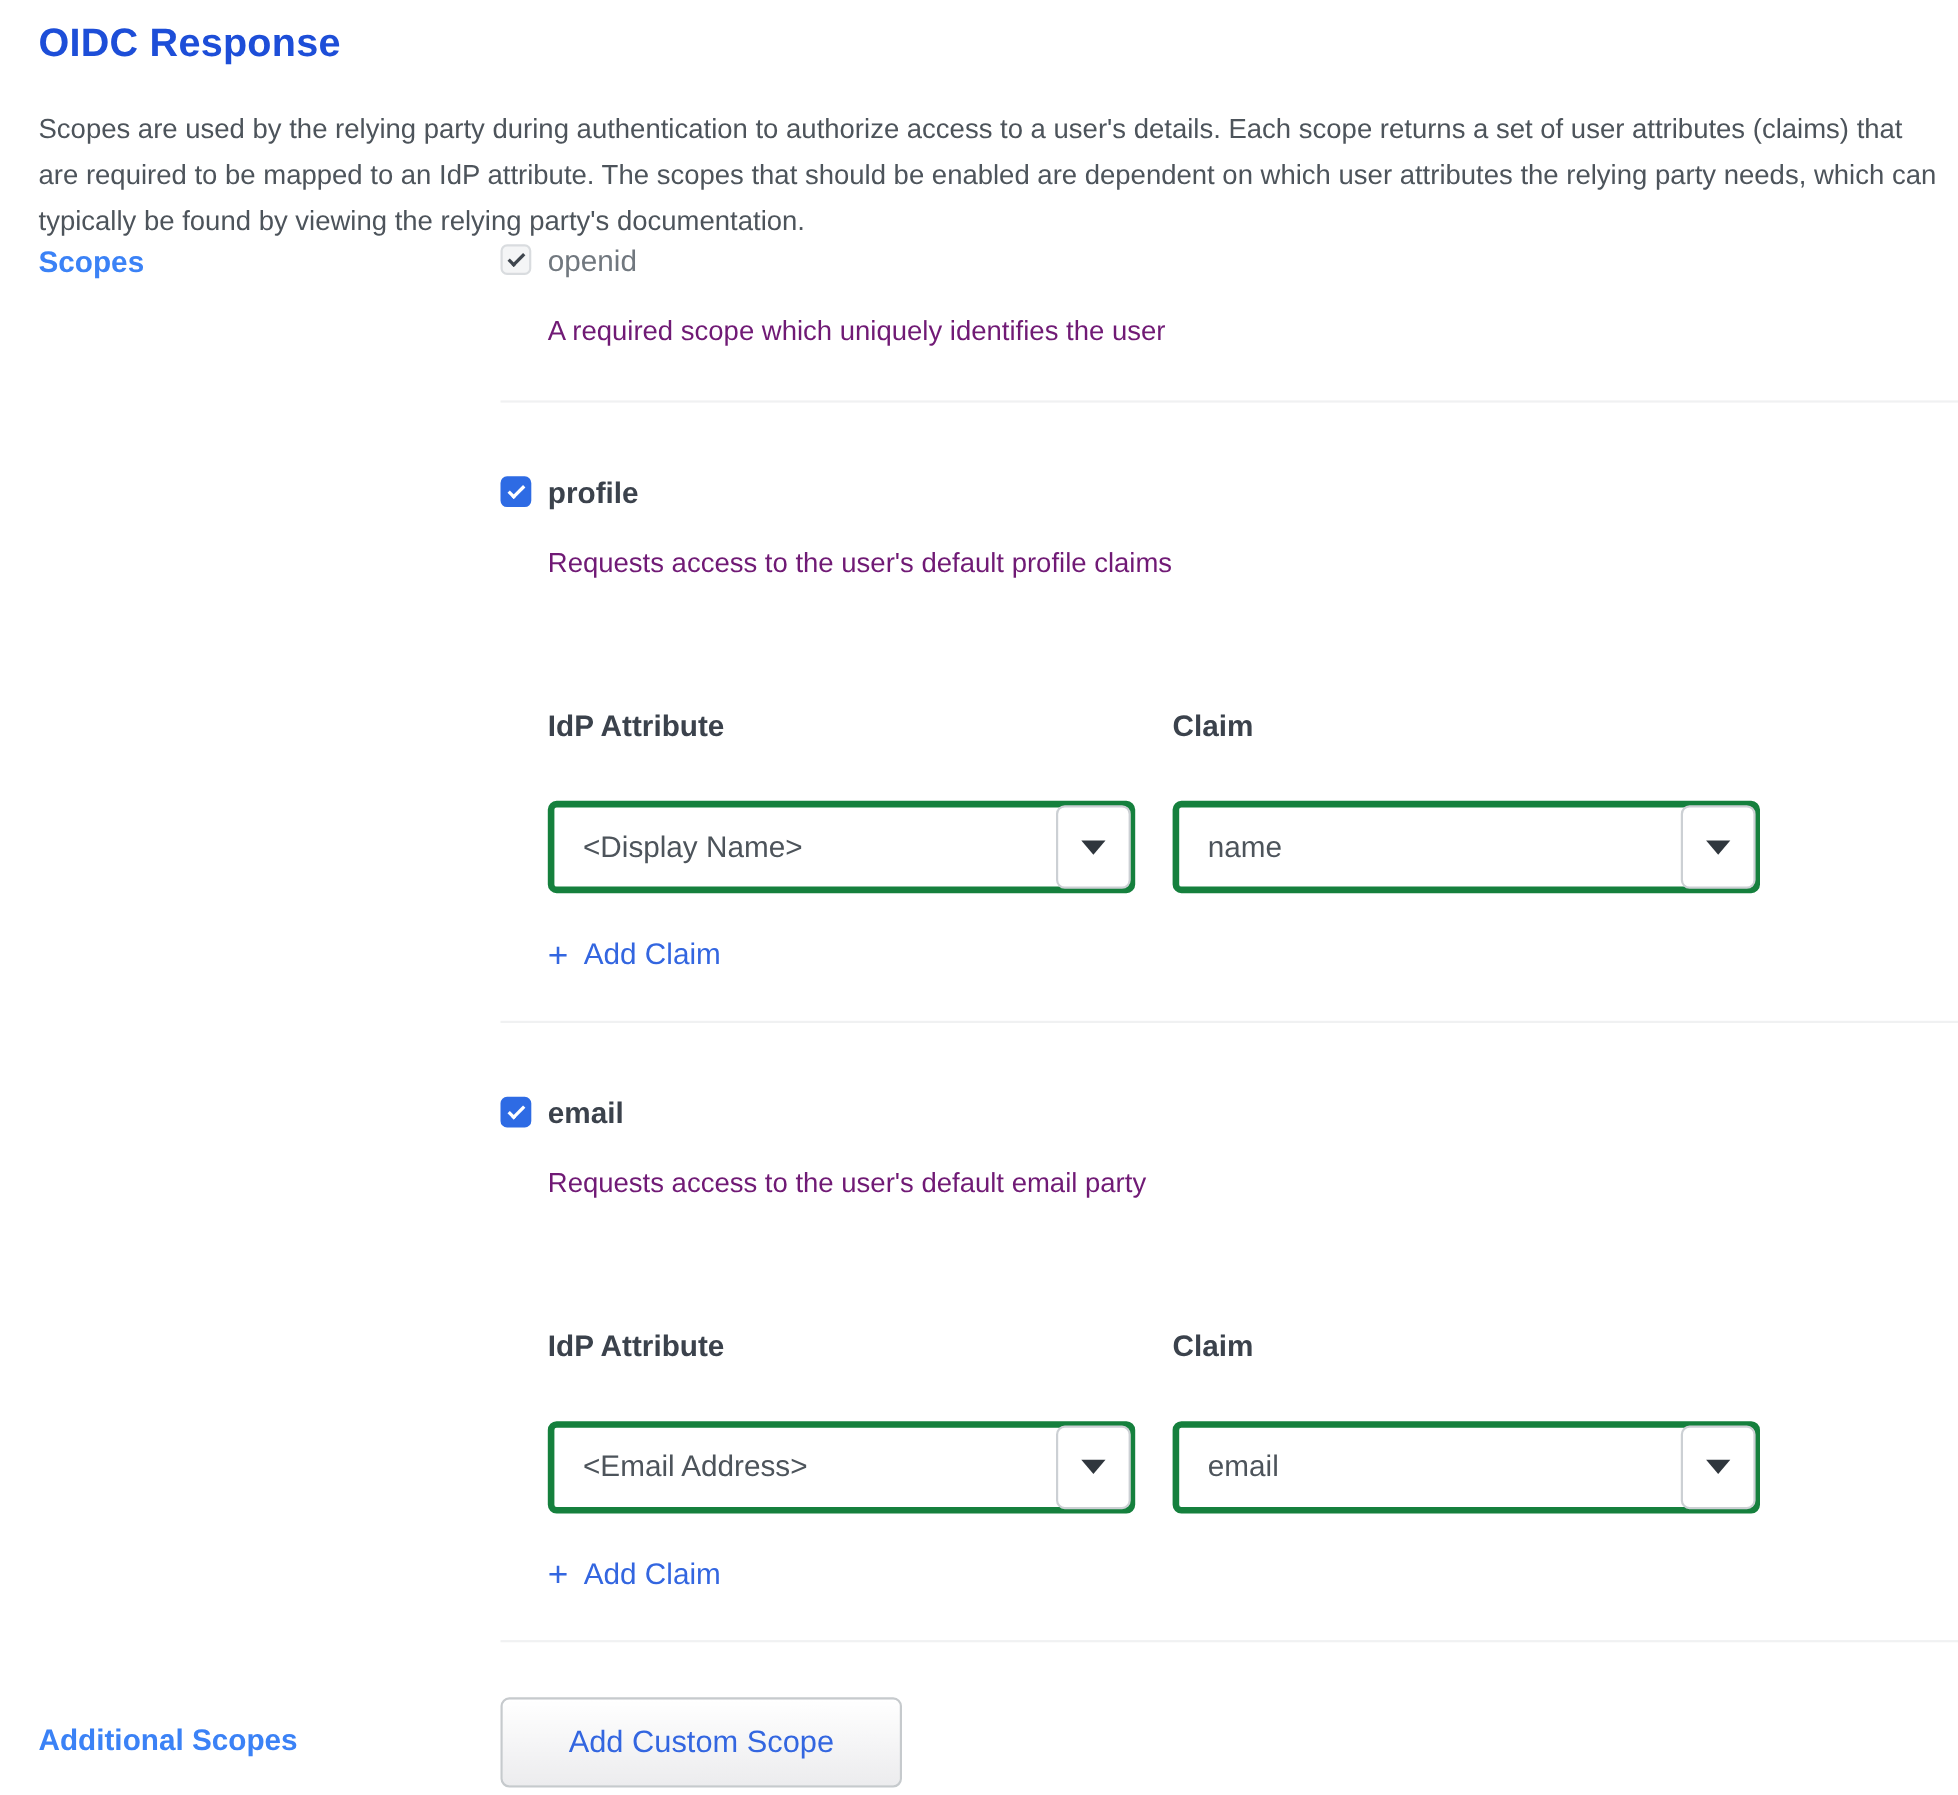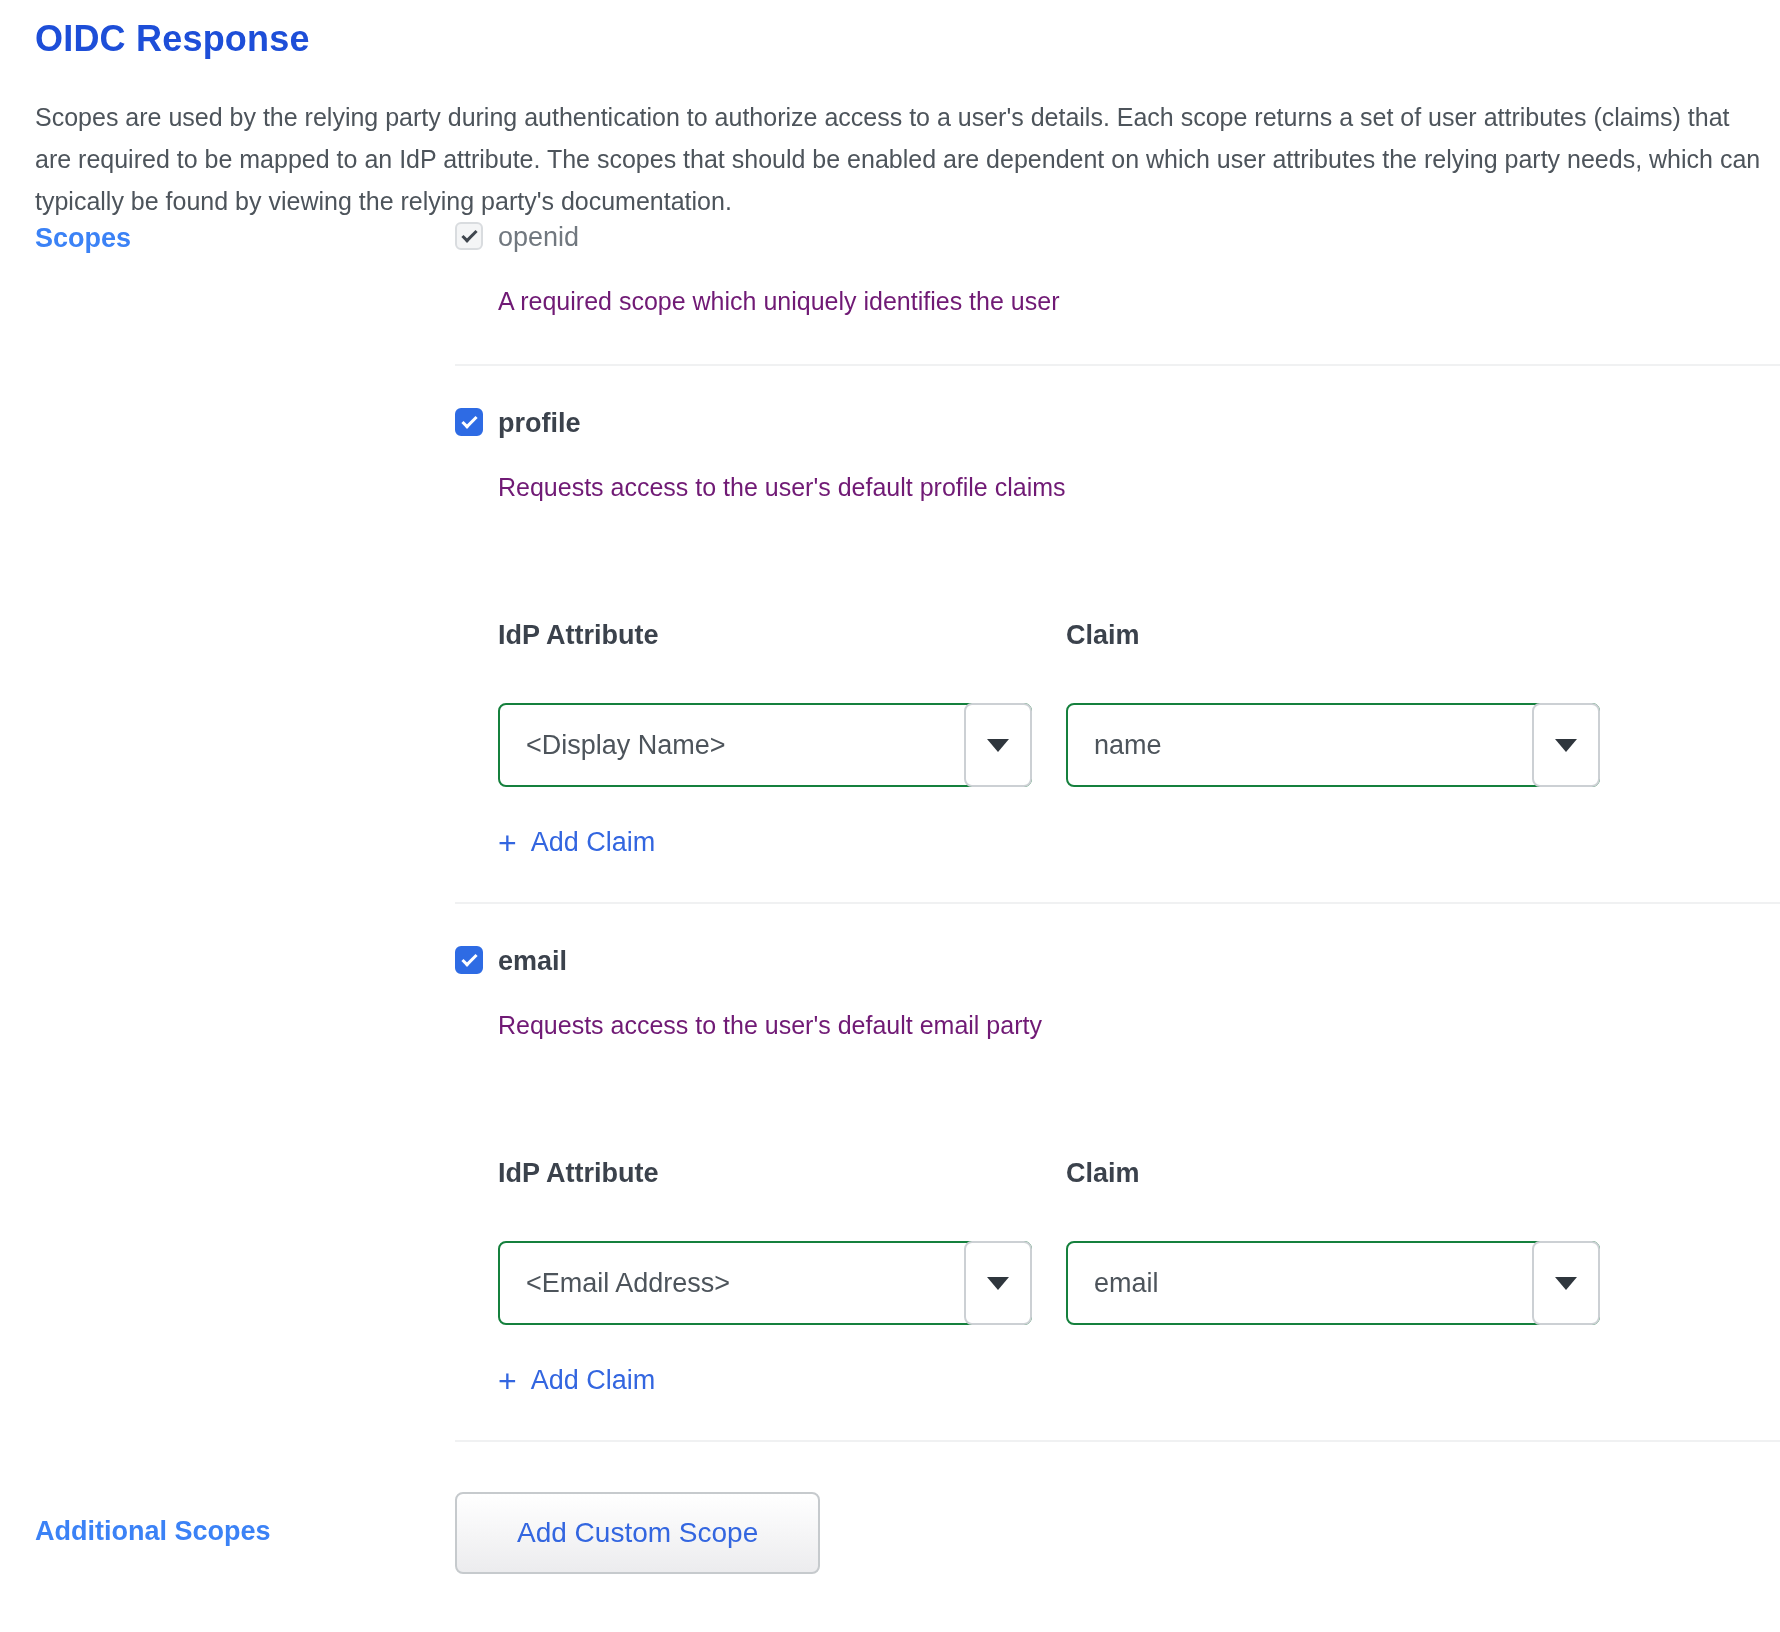--- a/index.html
+++ b/index.html
@@ -79,21 +79,21 @@
     width: 534px;
     font-size: 27px;
     font-weight: 700;
     color: #3b424c;
   }
   .claims-row { display: flex; gap: 34px; margin-top: 52px; }
 
   .select-control {
     width: 534px; height: 84px;
     background: #ffffff;
-    border: 2px solid #15803d;
+    border: 6px solid #15803d;
     border-radius: 8px;
     display: flex; align-items: stretch;
     cursor: pointer;
   }
   .select-value {
     flex: 1;
     display: flex; align-items: center;
     padding-left: 26px;
     font-size: 27px;
     color: #4d545b;
@@ -124,21 +124,21 @@
     text-decoration: none;
   }
   .plus-glyph { font-size: 32px; font-weight: 400; line-height: 26px; }
 
   .divider {
     height: 2px;
     background: #f0f1f2;
     margin-top: 44px;
   }
   .divider.first { margin-top: 48px; }
-  .scope-block.follow { padding-top: 42px; }
+  .scope-block.follow { padding-top: 67px; }
 
   .additional-row { margin-top: 50px; }
   .additional-row .row-label { padding-top: 24px; }
   .btn-secondary {
     display: inline-block;
     padding: 0 60px;
     height: 82px;
     line-height: 78px;
     font-family: "Liberation Sans", "DejaVu Sans", sans-serif;
     font-size: 28px;

